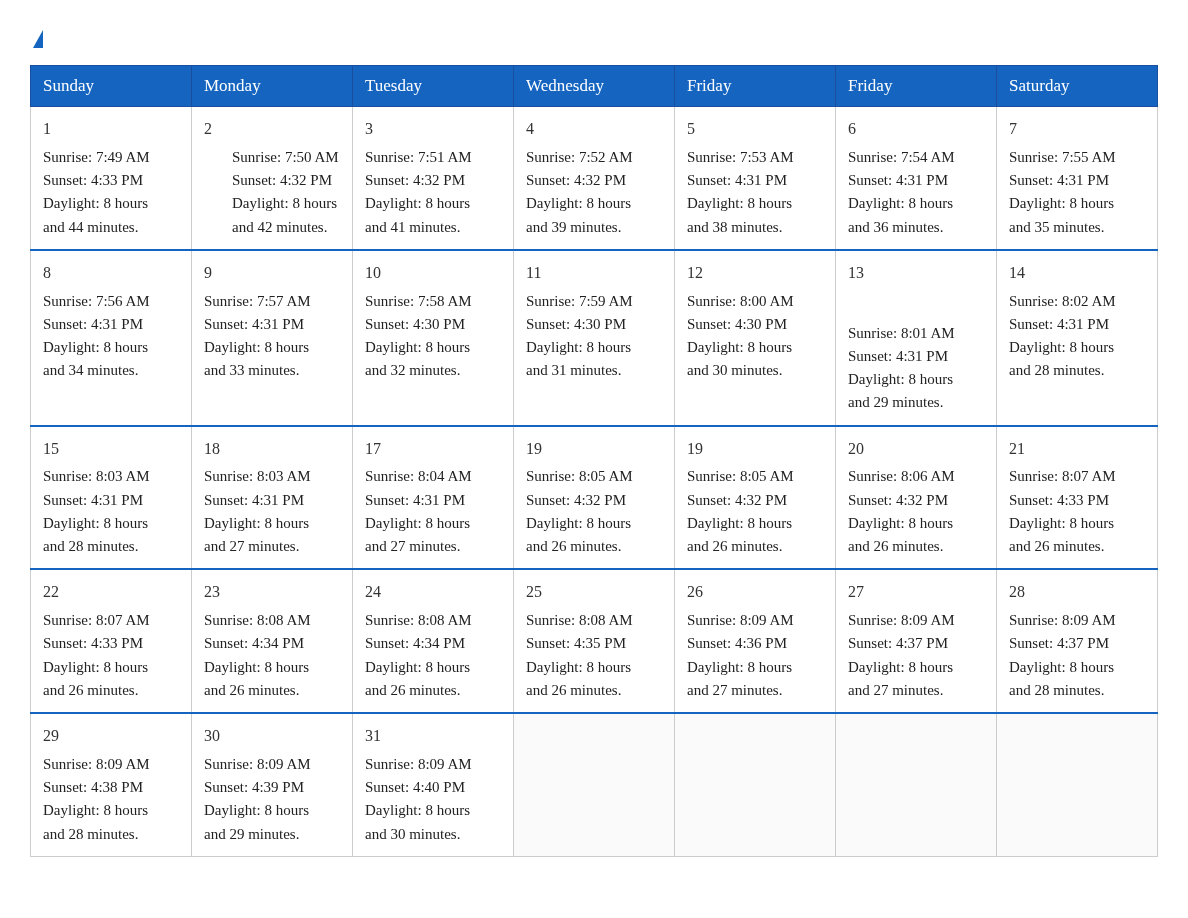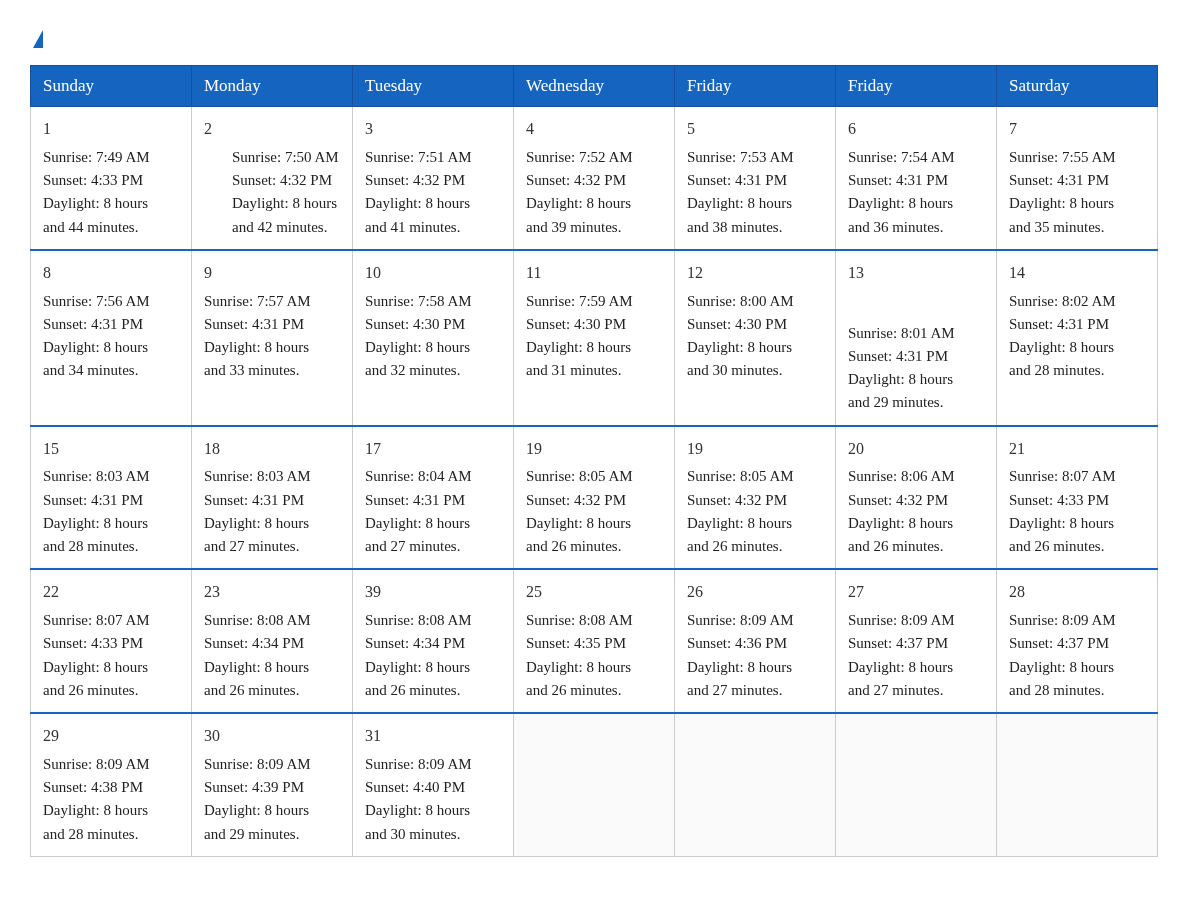--- a/index.html
+++ b/index.html
@@ -299,21 +299,21 @@
 and 26 minutes.</div>
           </td>
           <td>
             <span class="day-num">23</span>
             <div class="day-info" style="white-space: pre-line;">Sunrise: 8:08 AM
 Sunset: 4:34 PM
 Daylight: 8 hours
 and 26 minutes.</div>
           </td>
           <td>
-            <span class="day-num">39</span>
+            <span class="day-num">24</span>
             <div class="day-info" style="white-space: pre-line;">Sunrise: 8:08 AM
 Sunset: 4:34 PM
 Daylight: 8 hours
 and 26 minutes.</div>
           </td>
           <td>
             <span class="day-num">25</span>
             <div class="day-info" style="white-space: pre-line;">Sunrise: 8:08 AM
 Sunset: 4:35 PM
 Daylight: 8 hours

